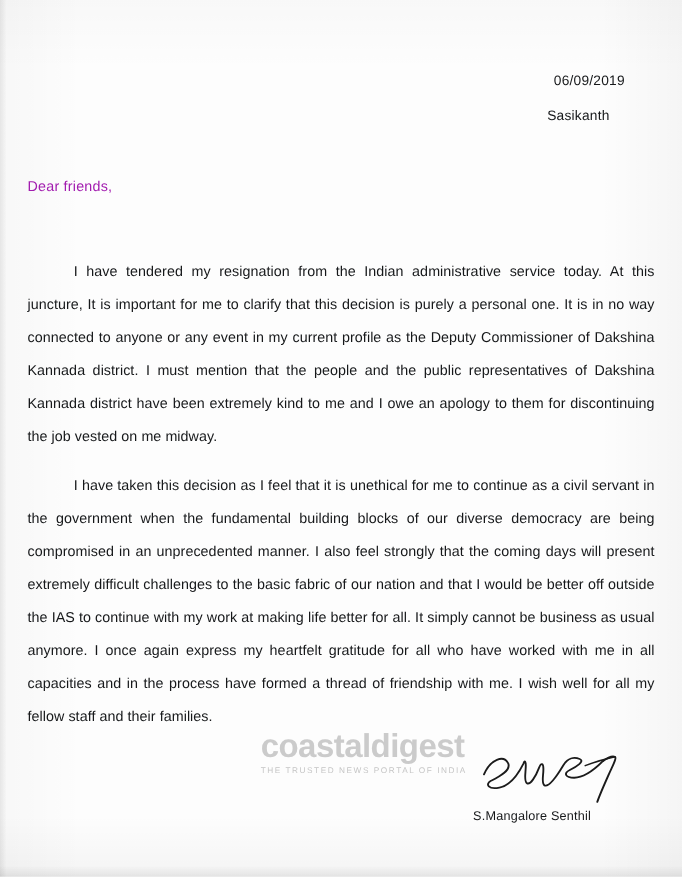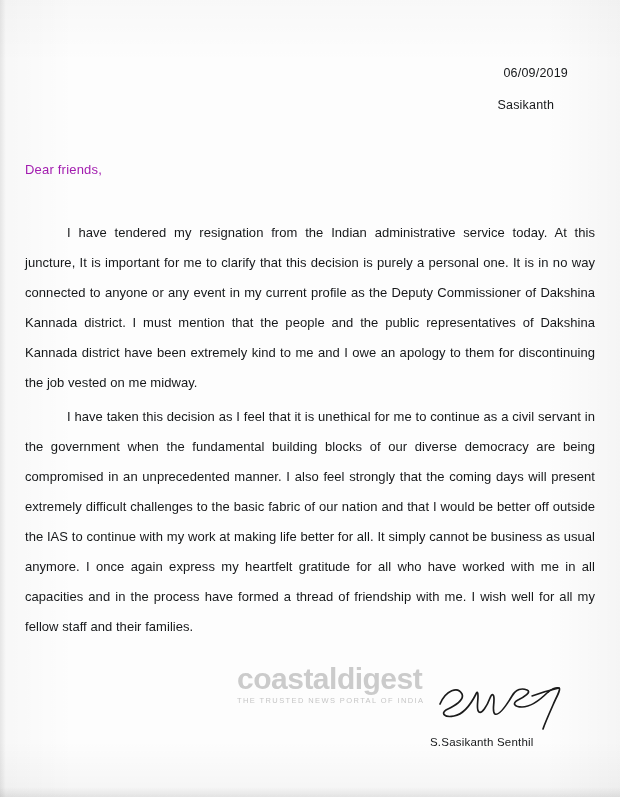--- a/index.html
+++ b/index.html
@@ -64,21 +64,21 @@
     left: 25px;
     top: 218px;
     width: 570px;
     font-size: 13px;
     line-height: 30px;
     text-align: justify;
     color: #16181a;
     letter-spacing: 0.05px;
   }
   .body-text p {
-    margin: 0 0 4px 0;
+    margin: 14px 0 4px 0;
     text-indent: 42px;
     text-align: justify;
     text-justify: inter-word;
   }
   .body-text p:last-child {
     margin-bottom: 0;
   }
   .watermark {
     position: absolute;
     left: 237px;
@@ -166,15 +166,15 @@
   </div>
 
   <div class="signature">
     <svg width="135" height="60" viewBox="0 0 135 60" fill="none" xmlns="http://www.w3.org/2000/svg">
       <path d="M8 28 C 14 14, 26 10, 30 18 C 33 25, 20 31, 14 34 C 9 37, 12 42, 22 40 C 33 38, 40 26, 44 18 C 45 15, 46 16, 46 20 C 46 27, 44 34, 47 36 C 50 38, 55 30, 58 22 C 60 17, 62 18, 62 23 C 62 30, 60 36, 63 38 C 67 40, 74 30, 80 20 C 84 13, 90 12, 95 14 C 100 16, 92 21, 86 24 C 80 27, 82 31, 90 31 C 98 31, 108 24, 116 16" stroke="#1b1b1b" stroke-width="1.7" stroke-linecap="round" fill="none"></path>
       <path d="M116 16 C 120 13, 124 11, 127 12 C 129 13, 125 20, 121 29 C 117 38, 113 47, 111 53" stroke="#1b1b1b" stroke-width="1.7" stroke-linecap="round" fill="none"></path>
       <path d="M100 20 C 108 17, 118 14, 127 12" stroke="#1b1b1b" stroke-width="1.4" stroke-linecap="round" fill="none"></path>
     </svg>
   </div>
 
-  <div class="signature-name">S.Sasikanth Senthil</div>
+  <div class="signature-name">S.Mangalore Senthil</div>
 
 </div>
 
 </body></html>

